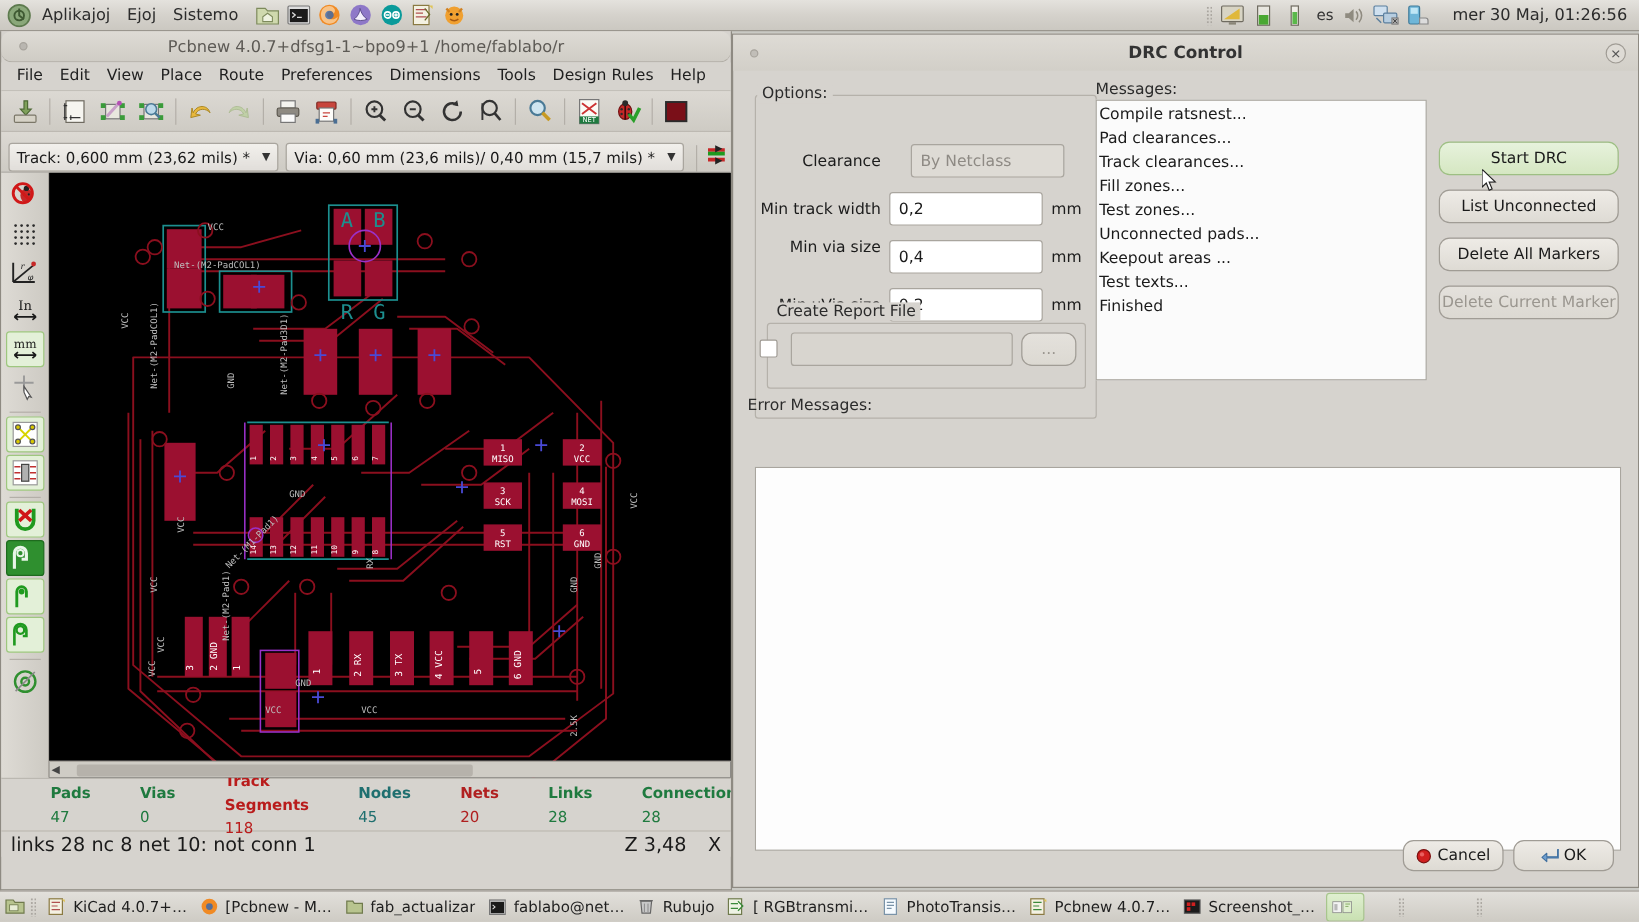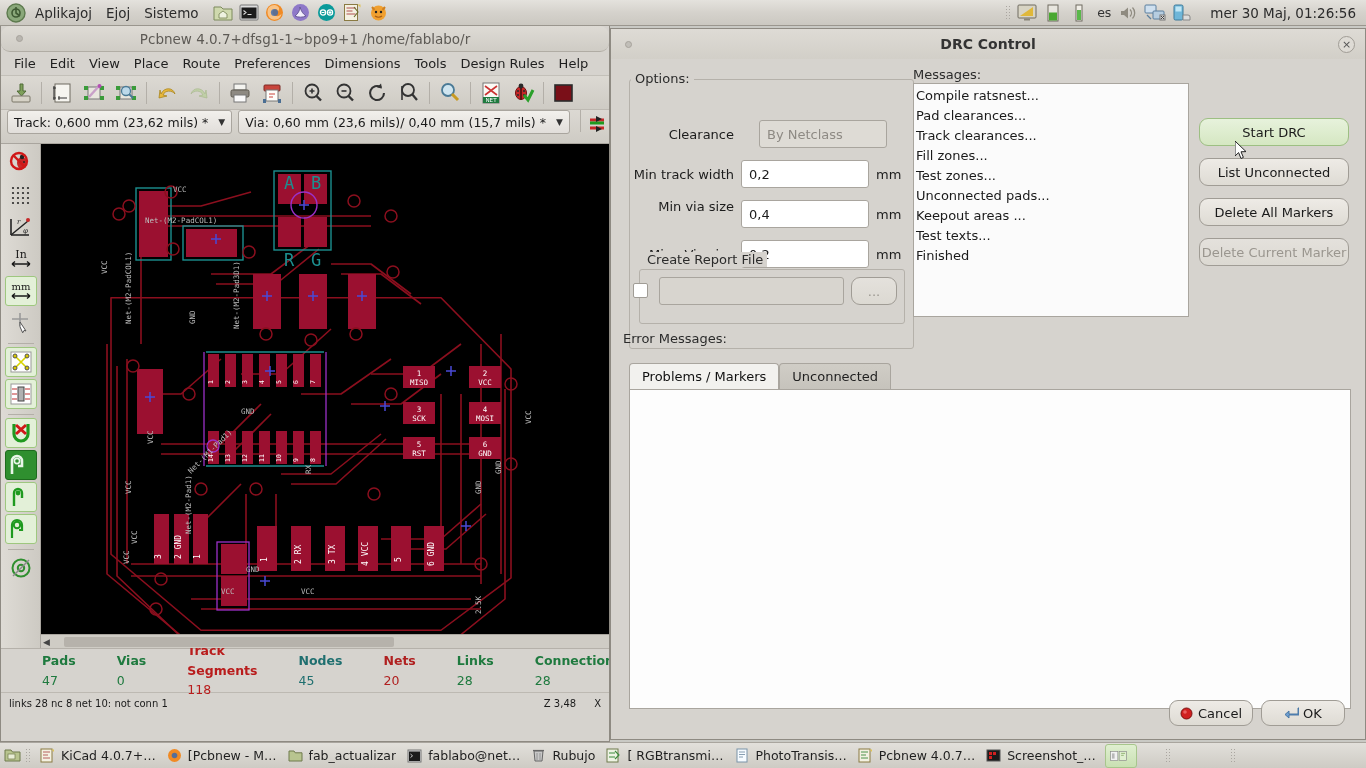--- a/index.html
+++ b/index.html
@@ -59,21 +59,21 @@
     height: 34px; display: flex; align-items: center; padding-left: 4px;
     background: linear-gradient(to bottom,#dcd9d3,#cecbc4);
     border-bottom: 1px solid #bdb9b2;
   }
   .tb-btn {
     width: 30px; height: 28px; display: flex; align-items: center; justify-content: center;
     margin: 0 1px;
   }
   .tb-sep { width: 1px; height: 22px; background: #b3afa8; margin: 0 4px; }
   #pcb-toolbar2 {
-    height: 34px; display: flex; align-items: flex-start; padding-left: 6px;
+    height: 34px; display: flex; align-items: flex-end; padding-left: 6px;
     background: linear-gradient(to bottom,#dcd9d3,#cecbc4);
     border-bottom: 1px solid #a9a59e;
   }
   .combo {
     height: 24px; background: linear-gradient(to bottom,#f2f0ec,#e1dedA);
     border: 1px solid #a9a59e; border-radius: 3px;
     display: flex; align-items: center; padding: 0 6px;
     font-size: 12.5px; color: #1a1a1a; margin-right: 6px; white-space: nowrap;
   }
   .combo .arr { margin-left: 10px; font-size: 9px; color: #333; }
@@ -98,21 +98,21 @@
   #hscroll .ar { font-size: 9px; color: #444; padding: 0 2px; }
 
   #pcb-status {
     height: 44px; background: #d6d3ce; border-top: 1px solid #b5b1aa;
     display: flex; align-items: center;
   }
   .stat { text-align: left; font-size: 12.5px; line-height: 1.55; margin-left: 41px; }
   .stat .lbl { font-weight: bold; }
   #pcb-msgline {
     height: 22px; background: #d6d3ce; border-top: 1px solid #bdb9b2;
-    display: flex; align-items: center; font-size: 10px; color: #1a1a1a;
+    display: flex; align-items: center; font-size: 16px; color: #1a1a1a;
     padding: 4px 8px;
   }
 
   
   #drc {
     position: absolute; left: 610px; top: 28px; width: 756px; height: 712px;
     background: #d6d3ce; border: 1px solid #8e8a82;
   }
   #drc-title {
     height: 30px; position: relative; display: flex; align-items: center;
@@ -914,24 +914,20 @@
     <div class="btn hover" style="left:588px;top:89px;width:150px;height:28px;">Start DRC</div>
     <div class="btn" style="left:588px;top:129px;width:150px;height:28px;">List Unconnected</div>
     <div class="btn" style="left:588px;top:169px;width:150px;height:28px;">Delete All Markers</div>
     <div class="btn disabled" style="left:588px;top:209px;width:150px;height:28px;">Delete Current Marker</div>
 
     <svg class="cursor" style="left:624px;top:112px;">
       <path d="M0 0 L0 15 L3.6 11.6 L6 17.5 L8.4 16.4 L6 10.8 L11 10.6 Z" fill="#ffffff" stroke="#222" stroke-width="1"></path>
     </svg>
 
     <div class="sect-lbl" style="left:12px;top:302px;">Error Messages:</div>
-    <div class="tabbar" style="left:18px;top:334px;">
-      <div class="tab active">Problems / Markers</div>
-      <div class="tab">Unconnected</div>
-    </div>
     <div class="tabpanel" style="left:18px;top:360px;width:722px;height:320px;"></div>
 
     <div class="btn" style="left:558px;top:671px;width:84px;height:26px;">
       <span style="margin-right:5px;display:flex;">
         <svg width="13" height="13" viewBox="0 0 13 13">
             <circle cx="6.5" cy="6.5" r="5.5" fill="#d02020" stroke="#7a1010"></circle>
             <circle cx="5" cy="5" r="1.8" fill="#f07070" opacity=".8"></circle>
           </svg>
       </span>
       <span>Cancel</span>

